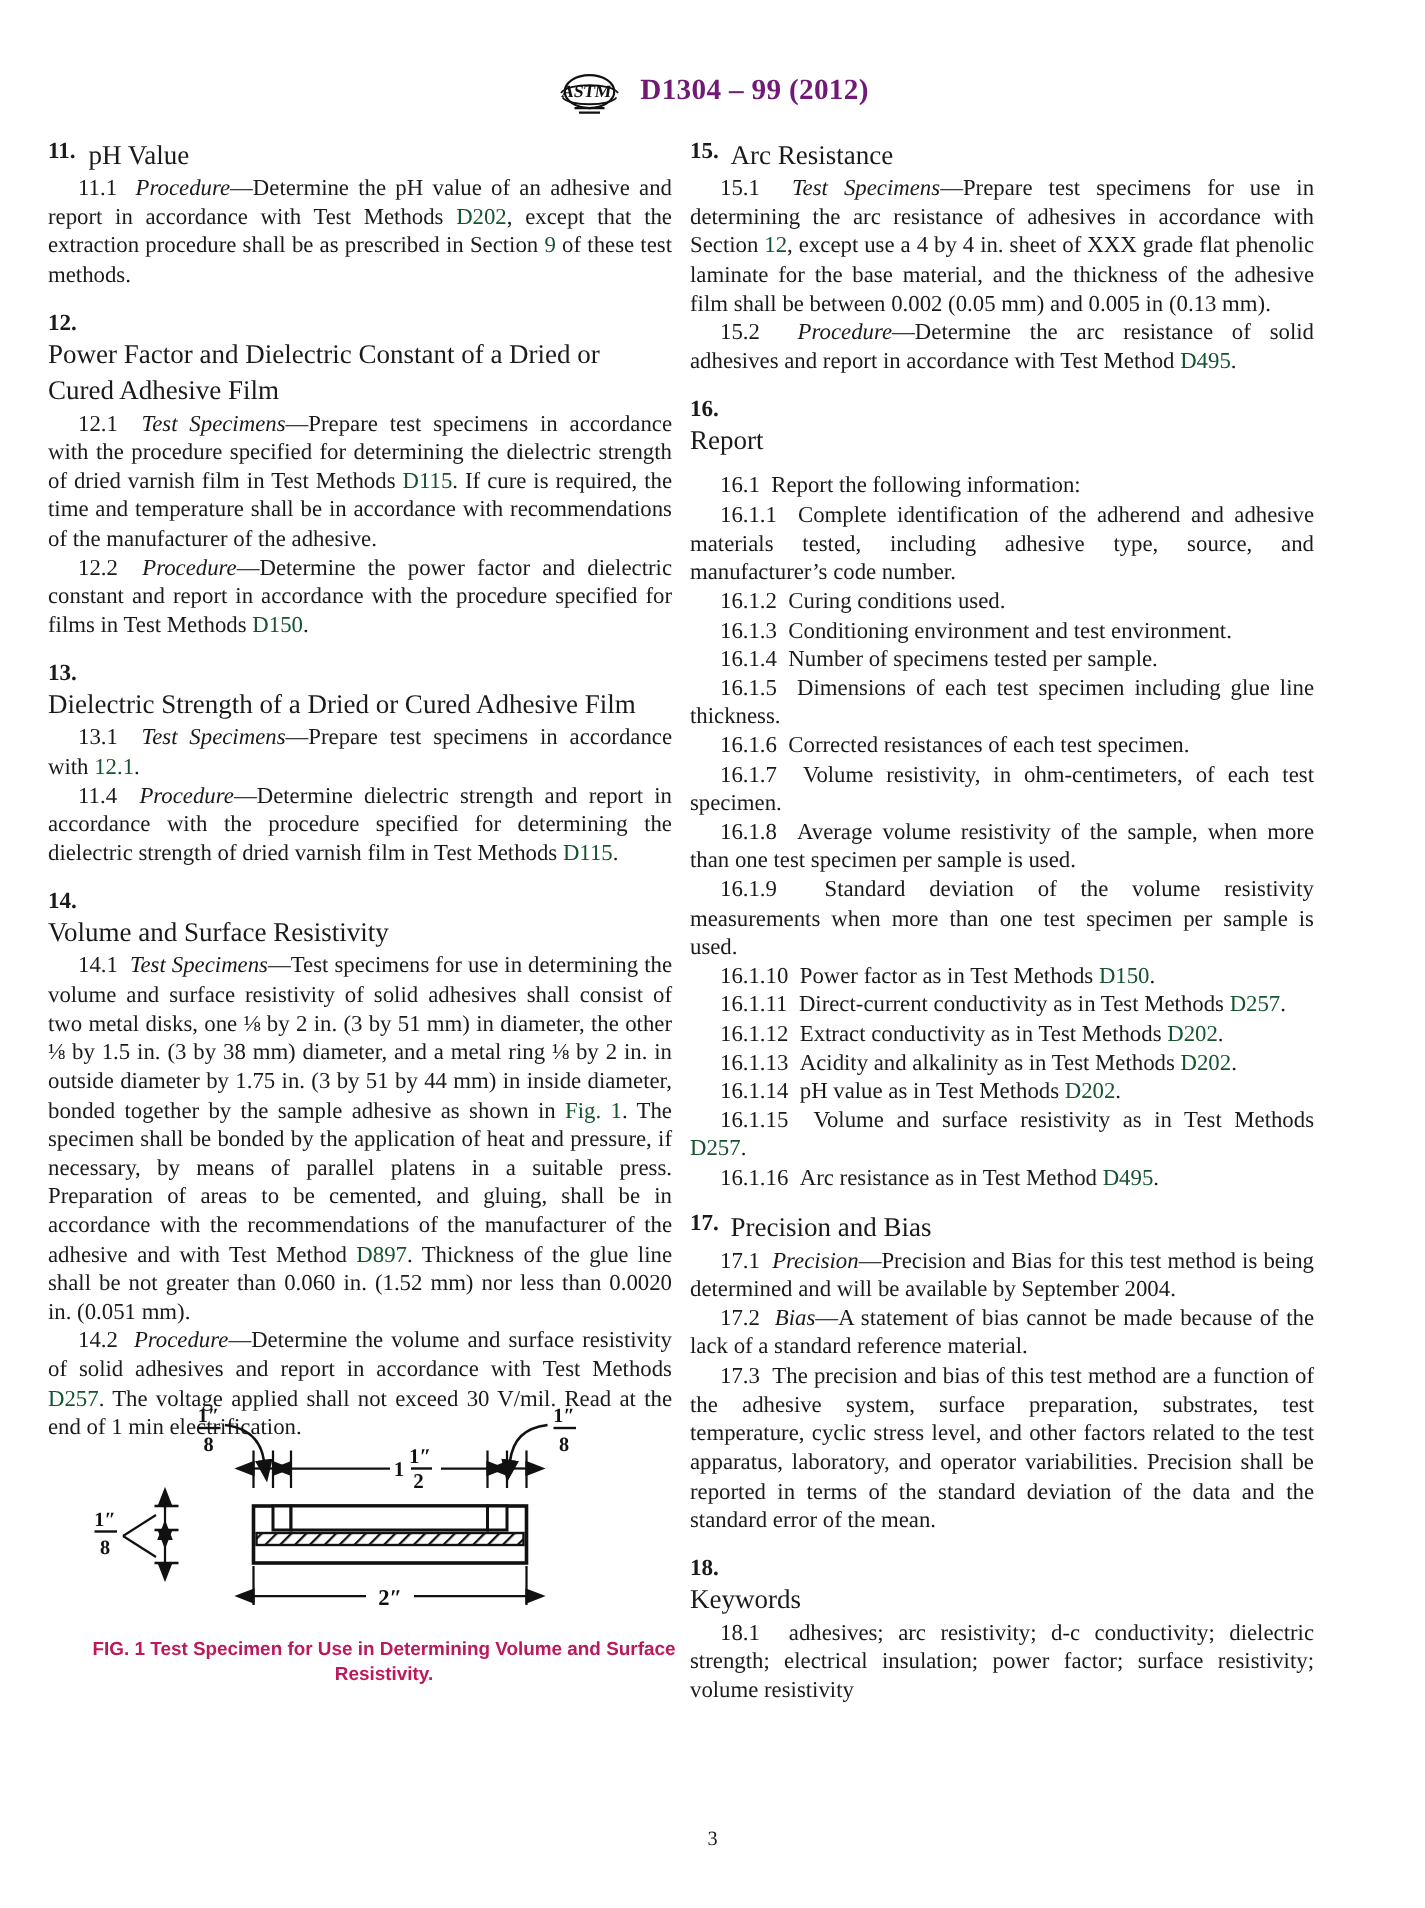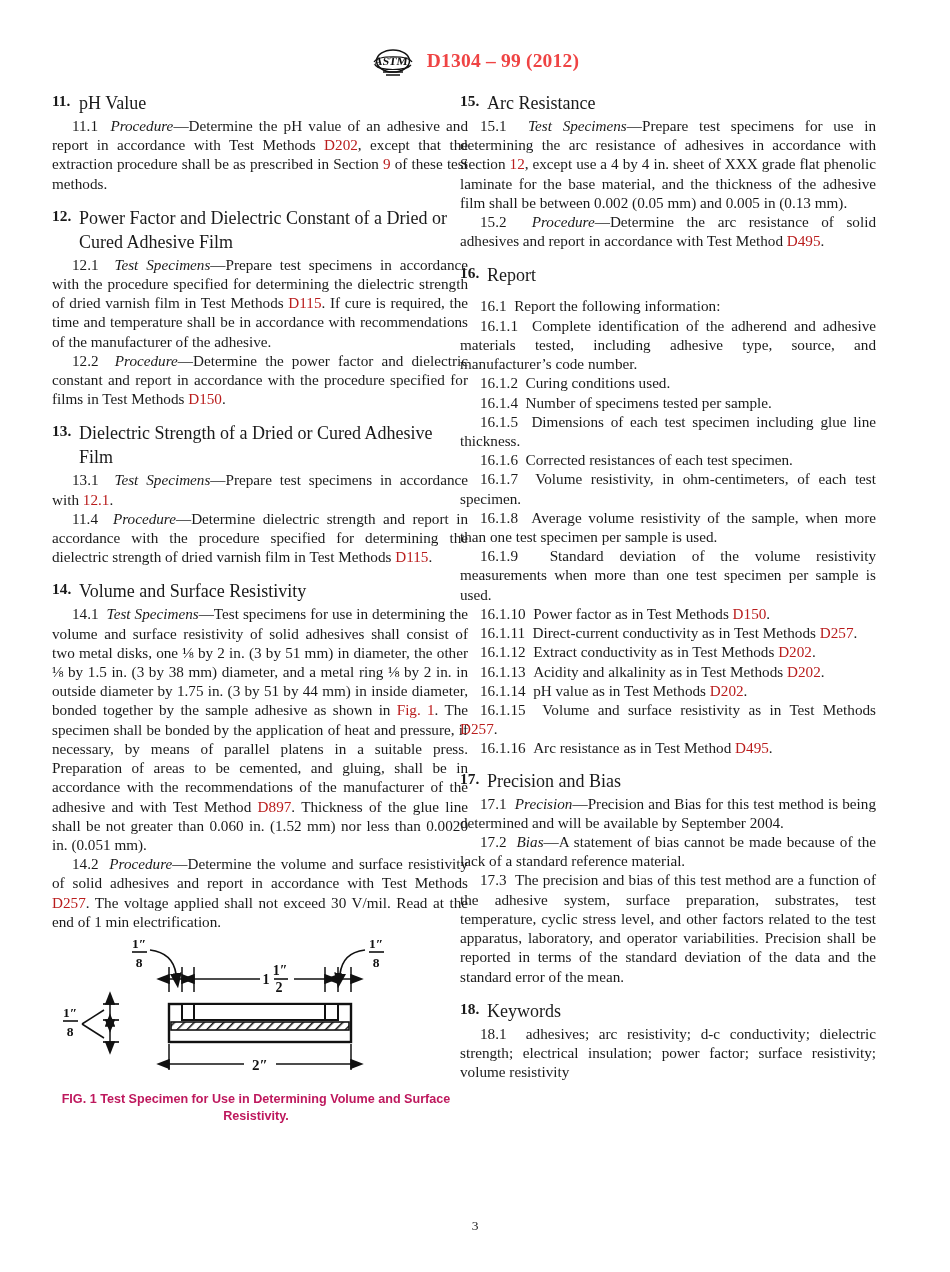--- a/index.html
+++ b/index.html
@@ -38,31 +38,31 @@
     width: 44px;
     height: 30px;
     position: relative;
     top: 1px;
   }
   .header-title {
     font-family: "Liberation Serif", "DejaVu Serif", serif;
     font-weight: bold;
     font-size: 19.5px;
     letter-spacing: 0.2px;
-    color: #ef4444;
+    color: #701a75;
     white-space: nowrap;
   }
 
   
   .col {
     position: absolute;
     top: 92px;
     width: 416px;
   }
-  .col-left  { left: 52px; }
+  .col-left  { left: 32px; }
   .col-right { left: 460px; }
   .sec-wrap {
     display: flex;
     align-items: flex-start;
     gap: 0;
   }
   .sec-num {
     font-weight: bold;
     font-size: 15.4px;
     flex: 0 0 auto;
@@ -81,27 +81,27 @@
     line-height: 1.265;
     text-align: justify;
     text-indent: 20px;
     hyphens: manual;
     color: #1a1a1a;
   }
   p.tight {
     text-indent: 20px;
   }
   .gap-before { margin-top: 11px; }
-  .gap-sec    { margin-top: 14px; }
+  .gap-sec    { margin-top: 14px; flex-direction: column; }
   .gap-sec-sm { margin-top: 12px; }
   .gap-after-head { margin-top: 8px; }
 
   i, .ital { font-style: italic; }
   .ref {
-    color: #b91c1c;
+    color: #14532d;
   }
 
   
   .figure {
     position: absolute;
     left: 48px;
     top: 930px;
     width: 416px;
   }
   .fig-draw {
@@ -314,20 +314,21 @@
     <p class="para gap-before"><span>15.2</span>&nbsp;&nbsp;<i>Procedure</i><span>—Determine the arc resistance of solid adhesives and report in accordance with Test Method </span><span class="ref">D495</span><span>.</span></p>
 
     <div class="sec-wrap gap-sec">
       <span class="sec-num">16.</span>
       <span class="sec-text">Report</span>
     </div>
     <div id="report-items" class="gap-after-head">
         <p class="para tight"><span>16.1</span>&nbsp;&nbsp;<span>Report the following information:</span></p>
         <p class="para tight"><span>16.1.1</span>&nbsp;&nbsp;<span>Complete identification of the adherend and adhesive materials tested, including adhesive type, source, and manufacturer’s code number.</span></p>
         <p class="para tight"><span>16.1.2</span>&nbsp;&nbsp;<span>Curing conditions used.</span></p>
+        <p class="para tight"><span>16.1.3</span>&nbsp;&nbsp;<span>Conditioning environment and test environment.</span></p>
         <p class="para tight"><span>16.1.4</span>&nbsp;&nbsp;<span>Number of specimens tested per sample.</span></p>
         <p class="para tight"><span>16.1.5</span>&nbsp;&nbsp;<span>Dimensions of each test specimen including glue line thickness.</span></p>
         <p class="para tight"><span>16.1.6</span>&nbsp;&nbsp;<span>Corrected resistances of each test specimen.</span></p>
         <p class="para tight"><span>16.1.7</span>&nbsp;&nbsp;<span>Volume resistivity, in ohm-centimeters, of each test specimen.</span></p>
         <p class="para tight"><span>16.1.8</span>&nbsp;&nbsp;<span>Average volume resistivity of the sample, when more than one test specimen per sample is used.</span></p>
         <p class="para tight"><span>16.1.9</span>&nbsp;&nbsp;<span>Standard deviation of the volume resistivity measurements when more than one test specimen per sample is used.</span></p>
         <p class="para tight"><span>16.1.10</span>&nbsp;&nbsp;<span>Power factor as in Test Methods </span><span class="ref">D150</span><span>.</span></p>
         <p class="para tight"><span>16.1.11</span>&nbsp;&nbsp;<span>Direct-current conductivity as in Test Methods </span><span class="ref">D257</span><span>.</span></p>
         <p class="para tight"><span>16.1.12</span>&nbsp;&nbsp;<span>Extract conductivity as in Test Methods </span><span class="ref">D202</span><span>.</span></p>
         <p class="para tight"><span>16.1.13</span>&nbsp;&nbsp;<span>Acidity and alkalinity as in Test Methods </span><span class="ref">D202</span><span>.</span></p>

